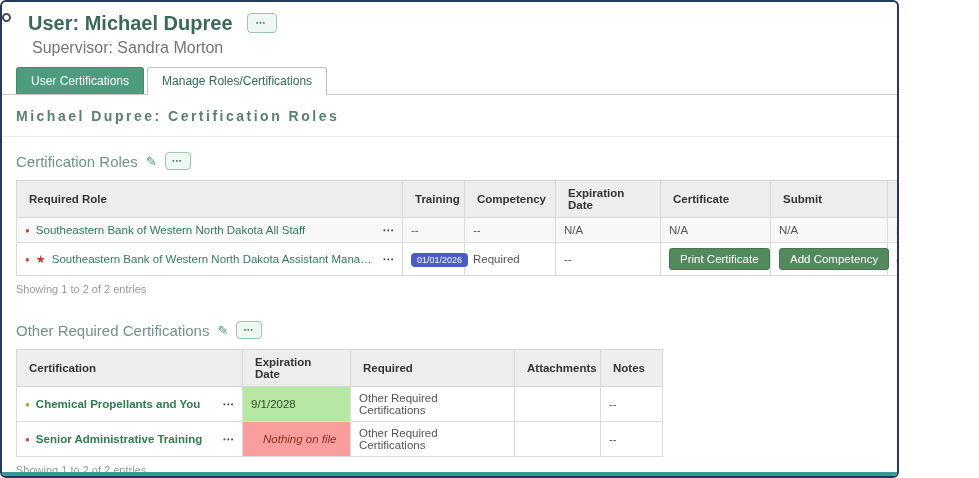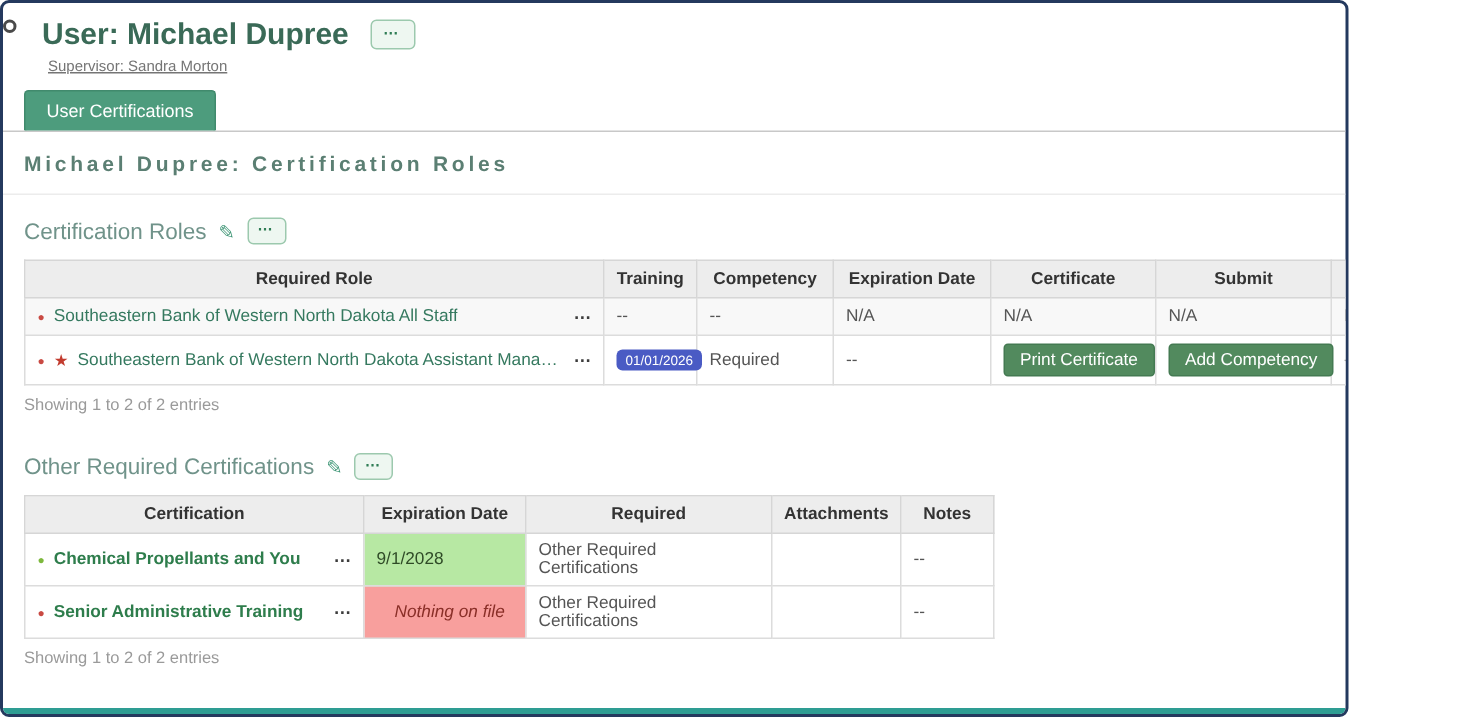--- a/index.html
+++ b/index.html
@@ -18,41 +18,41 @@
   .header { display: flex; align-items: center; gap: 14px; padding: 8px 16px 0 26px; }
   .title { font-size: 20px; font-weight: 700; color: #3a6a57; line-height: 26px; }
   .chip {
     display: inline-flex; align-items: center; justify-content: center;
     background: #eef7f1; border: 1px solid #9cc9ae; border-radius: 4px;
     padding: 4px 8px; color: #2f7d55; cursor: pointer;
     font-weight: 700; font-size: 10px; letter-spacing: 2px; line-height: 1;
   }
   .chip.small { padding: 3px 6px; }
 
-  .supervisor { padding: 3px 16px 0 30px; font-size: 10px; color: #757575; text-decoration: underline; }
+  .supervisor { padding: 3px 16px 0 30px; font-size: 16px; color: #757575; }
 
   .tabbar { display: flex; gap: 3px; padding: 10px 14px 0; border-bottom: 1px solid #c8c8c8; }
   .tab { font-size: 12px; padding: 6px 14px; border-radius: 3px 3px 0 0; cursor: pointer; }
   .tab.green { background: #4d9c7d; color: #fff; border: 1px solid #418a6d; border-bottom: none; }
   .tab.active { background: #fff; color: #2f6b55; border: 1px solid #bfbfbf; border-bottom: 1px solid #fff; margin-bottom: -1px; }
 
   .page-title {
     padding: 13px 14px 12px; font-size: 14px; font-weight: 700;
     letter-spacing: 2.5px; color: #5b7f73; border-bottom: 1px solid #ececec;
   }
 
   .section-head { display: flex; align-items: center; gap: 8px; padding: 15px 14px 10px; }
   .section-head.second { padding-top: 26px; }
   .section-title { font-size: 15px; color: #70938a; }
   .pencil { color: #44997a; font-size: 13px; cursor: pointer; }
 
   table { border-collapse: collapse; table-layout: fixed; margin: 0 14px; font-size: 11.5px; }
   .tbl1 { width: 944px; }
   .tbl2 { width: 646px; }
-  th { background: #ededed; border: 1px solid #d6d6d6; padding: 6px 0; text-align: center; color: #333; font-size: 11.5px; }
+  th { background: #ededed; border: 1px solid #d6d6d6; padding: 6px 12px; text-align: left; color: #333; font-size: 11.5px; }
   td { border: 1px solid #dcdcdc; padding: 5px 8px; color: #555; background: #fff; }
   tr.stripe td { background: #f8f8f8; }
 
   .name-cell { display: flex; align-items: center; gap: 6px; }
   .role-link { color: #35795f; cursor: pointer; white-space: nowrap; overflow: hidden; text-overflow: ellipsis; }
   .cert-name { color: #2e7d4c; font-weight: 700; cursor: pointer; white-space: nowrap; overflow: hidden; text-overflow: ellipsis; }
   .dot-red { color: #c94a43; font-size: 8px; flex: 0 0 auto; }
   .dot-green { color: #7db83d; font-size: 8px; flex: 0 0 auto; }
   .star { color: #c23b2e; font-size: 11px; flex: 0 0 auto; }
   .row-ellipsis { margin-left: auto; color: #3c3c3c; font-weight: 700; cursor: pointer; flex: 0 0 auto; }
@@ -76,20 +76,21 @@
   <div class="header">
     <div class="title">User: Michael Dupree</div>
     <div class="chip">
       <span>⋯</span>
     </div>
   </div>
   <div class="supervisor">Supervisor: Sandra Morton</div>
 
   <div class="tabbar">
     <div class="tab green">User Certifications</div>
+    <div class="tab active">Manage Roles/Certifications</div>
   </div>
 
   <div class="page-title">Michael Dupree: Certification Roles</div>
 
   <div class="section-head">
     <span class="section-title">Certification Roles</span>
     <span class="pencil">✎</span>
     <div class="chip small">
       <span>⋯</span>
     </div>

